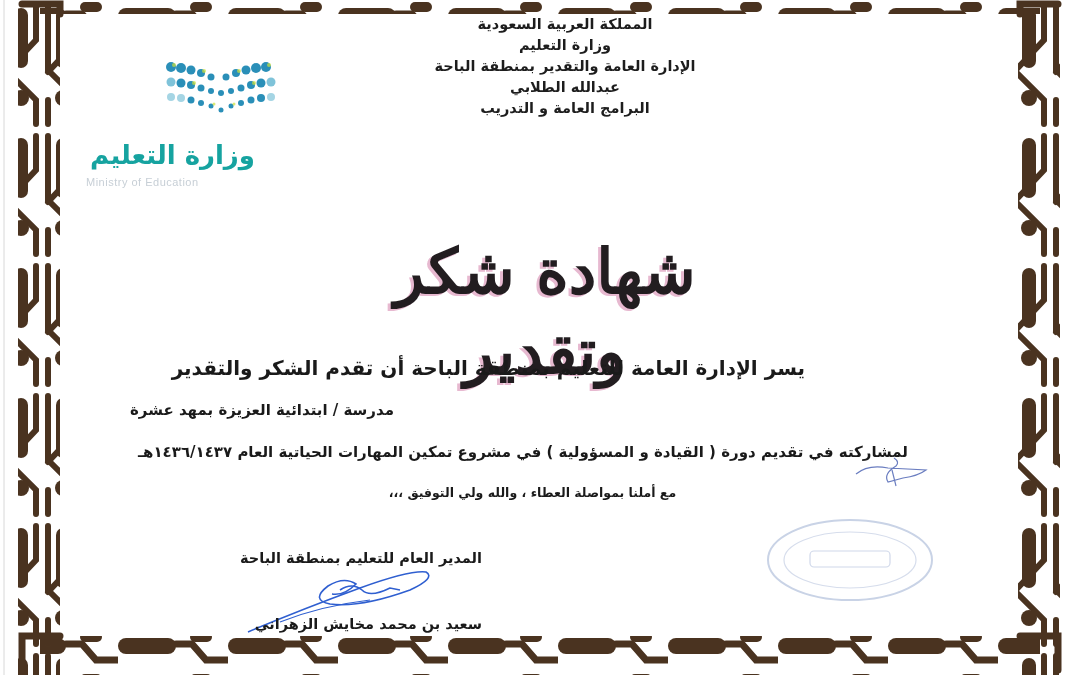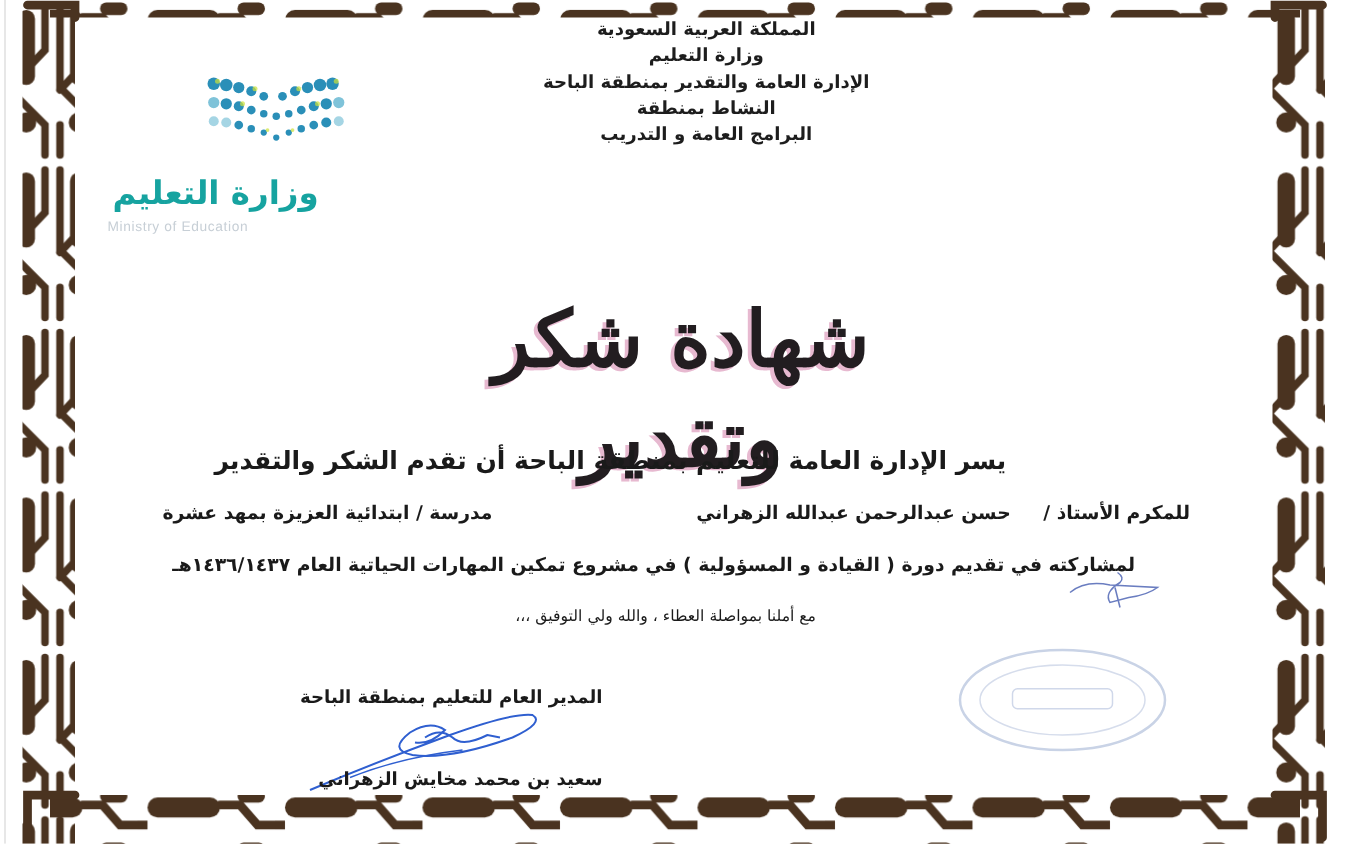--- a/index.html
+++ b/index.html
@@ -11,21 +11,21 @@
   .header-block div{font-family:"DejaVu Sans",sans-serif;font-weight:bold;font-size:14.5px;line-height:21px;color:#1d1d1d;}
   .logo{position:absolute;left:78px;top:60px;width:200px;height:135px;}
   .logo-text{position:absolute;left:90px;top:140px;font-family:"DejaVu Sans",sans-serif;font-size:26px;color:#16a3a0;direction:rtl;font-weight:bold;letter-spacing:1px;}
   .logo-sub{position:absolute;left:86px;top:176px;font-family:"Liberation Sans",sans-serif;font-size:11px;color:#c7cfd6;letter-spacing:0.5px;}
   .title{position:absolute;left:380px;top:232px;width:330px;text-align:center;direction:rtl;font-family:"DejaVu Serif",serif;font-size:62px;font-weight:bold;color:#221d20;
     text-shadow:-3px 2px 0 #e7b9d0;line-height:80px;}
   .intro{top:356px;left:280px;width:525px;text-align:center;font-size:20px;font-weight:bold;}
   .honoree-label{top:401px;right:128px;font-size:15px;font-weight:bold;}
   .school{top:401px;left:130px;font-size:15px;font-weight:bold;}
   .participation{top:443px;left:186px;width:722px;text-align:right;font-size:15px;font-weight:bold;}
-  .closing{top:485px;left:360px;width:345px;text-align:center;font-size:12.5px;font-weight:normal;}
+  .closing{top:485px;left:360px;width:345px;text-align:center;font-size:12.5px;font-weight:bold;}
   .sig-title{top:550px;left:200px;width:282px;text-align:right;font-size:14.5px;font-weight:bold;}
   .sig-name{top:616px;left:200px;width:282px;text-align:right;font-size:14.5px;font-weight:bold;}
   .stamp{position:absolute;left:762px;top:515px;width:175px;height:90px;}
   .signature{position:absolute;left:240px;top:560px;width:200px;height:80px;}
   .initials{position:absolute;left:848px;top:452px;width:85px;height:40px;}
 </style>
 </head>
 <body>
 
 <svg class="frame" viewBox="0 0 1080 675" xmlns="http://www.w3.org/2000/svg">
@@ -111,33 +111,28 @@
         <circle cx="156" cy="44" r="1.5"></circle>
     </g>
   </svg>
   <div class="logo-text">وزارة التعليم</div>
   <div class="logo-sub">Ministry of Education</div>
 
   <div class="header-block">
     <div>المملكة العربية السعودية</div>
     <div>وزارة التعليم</div>
     <div>الإدارة العامة والتقدير بمنطقة الباحة</div>
-    <div>النشاط بمنطقة</div>
+    <div>عبدالله الطلابي</div>
     <div>البرامج العامة و التدريب</div>
   </div>
 
   <div class="title">شهادة شكر وتقدير</div>
 
   <div class="ar intro">يسر الإدارة العامة للتعليم بمنطقة الباحة أن تقدم الشكر والتقدير</div>
 
-  <div class="ar honoree-label">
-    <span>للمكرم الأستاذ /</span>
-    <span>&nbsp;&nbsp;&nbsp;</span>
-    <span>حسن عبدالرحمن عبدالله الزهراني</span>
-  </div>
   <div class="ar school">مدرسة / ابتدائية العزيزة بمهد عشرة</div>
 
   <div class="ar participation">لمشاركته في تقديم دورة ( القيادة و المسؤولية ) في مشروع تمكين المهارات الحياتية  العام ١٤٣٦/١٤٣٧هـ</div>
 
   <svg class="initials" viewBox="0 0 85 40" xmlns="http://www.w3.org/2000/svg">
     <path d="M8 22 Q20 12 40 16 L78 18 Q70 24 55 26 L40 30 Q35 22 48 14 Q52 10 46 6" stroke="#6a7dc0" stroke-width="1.2" fill="none"></path>
     <path d="M44 18 L48 34" stroke="#6a7dc0" stroke-width="1.2" fill="none"></path>
   </svg>
 
   <div class="ar closing">مع أملنا بمواصلة العطاء ، والله ولي التوفيق ،،،</div>

